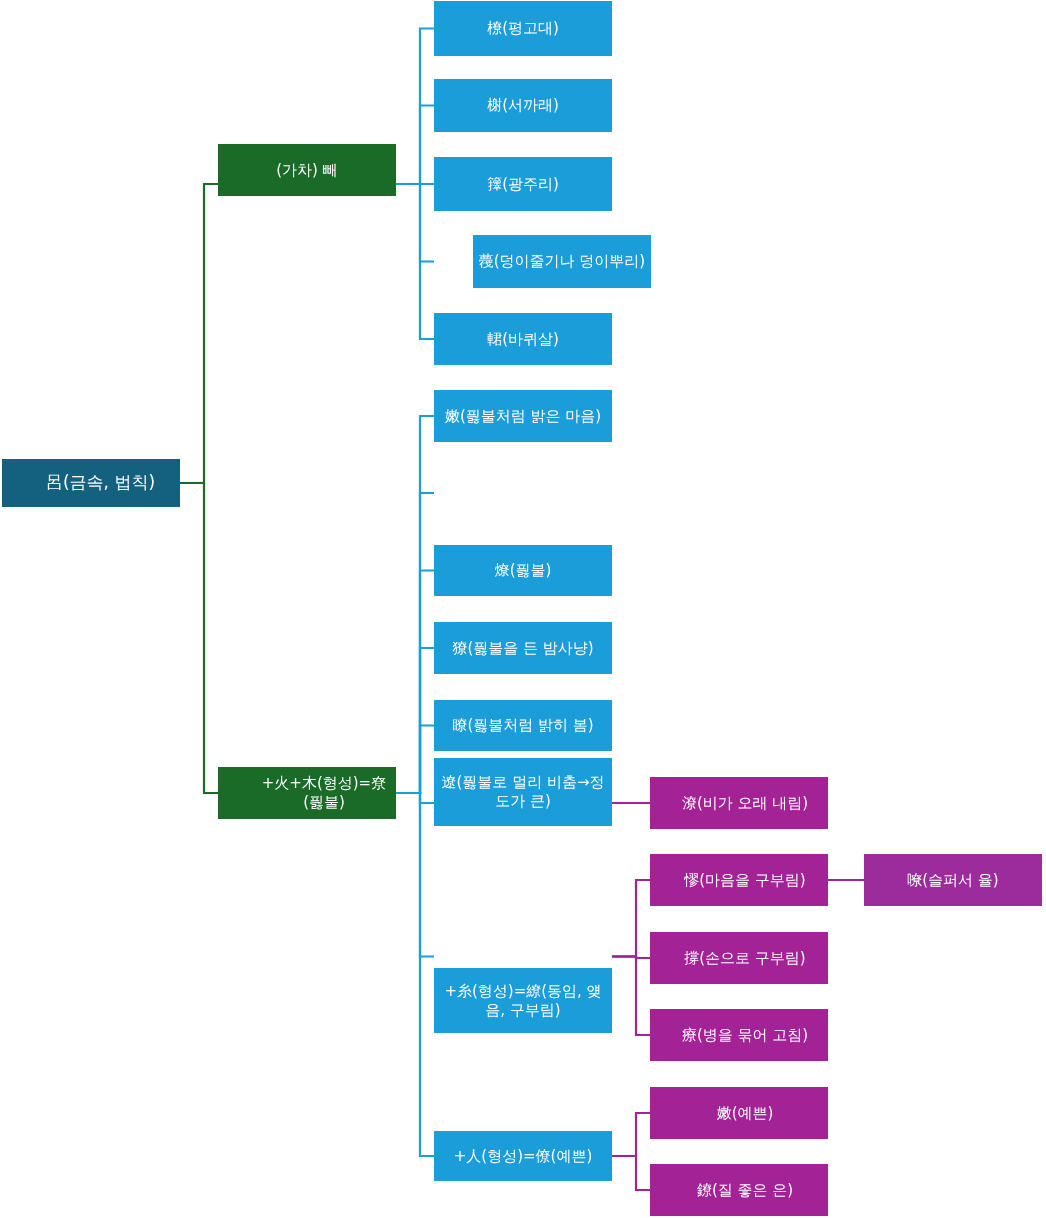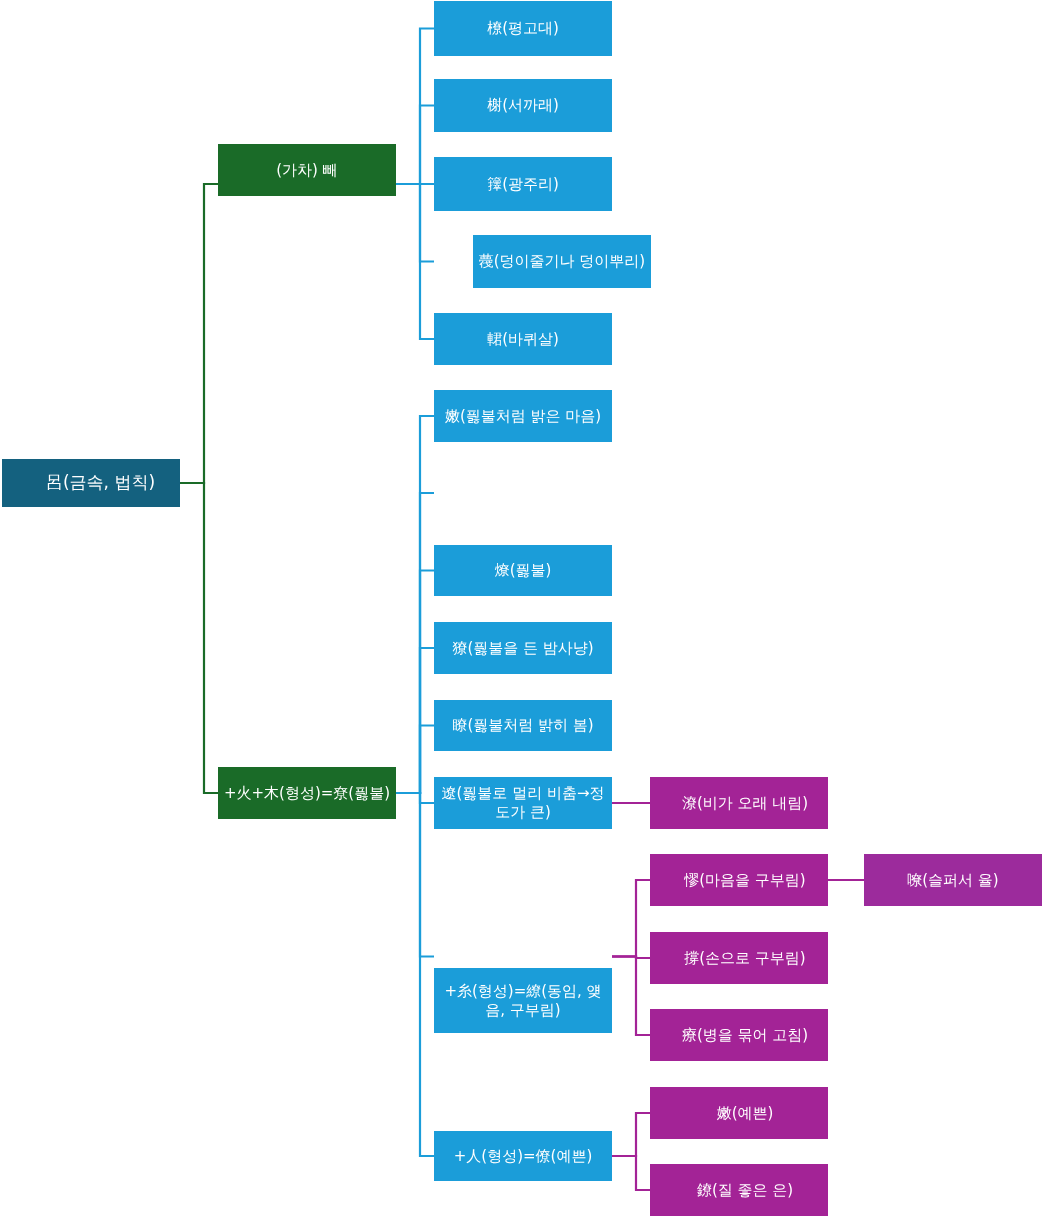--- a/index.html
+++ b/index.html
@@ -67,31 +67,31 @@
       <path d="M612,803 H636 V803 H650" fill="none" stroke="#a32396" stroke-width="2.2"></path>
       <path d="M612,956.5 H636 V880 H650" fill="none" stroke="#a32396" stroke-width="2.2"></path>
       <path d="M612,956.5 H636 V958 H650" fill="none" stroke="#a32396" stroke-width="2.2"></path>
       <path d="M612,956.5 H636 V1035 H650" fill="none" stroke="#a32396" stroke-width="2.2"></path>
       <path d="M828,880 H852 V880 H864" fill="none" stroke="#a32396" stroke-width="2.2"></path>
       <path d="M612,1156 H636 V1113 H650" fill="none" stroke="#a32396" stroke-width="2.2"></path>
       <path d="M612,1156 H636 V1190 H650" fill="none" stroke="#a32396" stroke-width="2.2"></path>
     </svg>
 <div class="node lv0" style="left: 2px; top: 459px; width: 178px; height: 48px; padding-left: 23px;">呂(금속, 법칙)</div>
     <div class="node lv1" style="left: 218px; top: 144px; width: 178px; height: 52px;">(가차) 빼</div>
-    <div class="node lv1" style="left: 218px; top: 767px; width: 178px; height: 52px;">+火+木(형성)=尞(픯불)</div>
+    <div class="node lv1" style="left: 218px; top: 767px; width: 178px; height: 52px; padding-left: 38px;">+火+木(형성)=尞(픯불)</div>
     <div class="node lv2" style="left: 434px; top: 1px; width: 178px; height: 55px;">橑(평고대)</div>
     <div class="node lv2" style="left: 434px; top: 79px; width: 178px; height: 53px;">榭(서까래)</div>
     <div class="node lv2" style="left: 434px; top: 157px; width: 178px; height: 54px;">籜(광주리)</div>
     <div class="node lv2" style="left: 434px; top: 235px; width: 178px; height: 53px; margin-left: 39px;">薎(덩이줄기나 덩이뿌리)</div>
     <div class="node lv2" style="left: 434px; top: 313px; width: 178px; height: 52px;">輑(바퀴살)</div>
     <div class="node lv2" style="left: 434px; top: 390px; width: 178px; height: 52px;">嫩(픯불처럼 밝은 마음)</div>
     <div class="node lv2" style="left: 434px; top: 545px; width: 178px; height: 51px;">燎(픯불)</div>
     <div class="node lv2" style="left: 434px; top: 622px; width: 178px; height: 52px;">獠(픯불을 든 밤사냥)</div>
     <div class="node lv2" style="left: 434px; top: 700px; width: 178px; height: 51px;">瞭(픯불처럼 밝히 봄)</div>
-    <div class="node lv2" style="left: 434px; top: 777px; width: 178px; height: 52px;">遼(픯불로 멀리 비춤→정도가 큰)</div>
+    <div class="node lv2" style="left: 434px; top: 758px; width: 178px; height: 68px;">遼(픯불로 멀리 비춤→정도가 큰)</div>
     <div class="node lv2" style="left: 434px; top: 968px; width: 178px; height: 65px;">+糸(형성)=繚(동임, 얮음, 구부림)</div>
     <div class="node lv2" style="left: 434px; top: 1131px; width: 178px; height: 50px;">+人(형성)=僚(예쁜)</div>
     <div class="node lv3" style="left: 650px; top: 777px; width: 178px; height: 52px;">潦(비가 오래 내림)</div>
     <div class="node lv3" style="left: 650px; top: 854px; width: 178px; height: 52px;">憀(마음을 구부림)</div>
     <div class="node lv3" style="left: 650px; top: 932px; width: 178px; height: 52px;">撐(손으로 구부림)</div>
     <div class="node lv3" style="left: 650px; top: 1009px; width: 178px; height: 52px;">療(병을 묶어 고침)</div>
     <div class="node lv3b" style="left: 864px; top: 854px; width: 178px; height: 52px;">嘹(슬퍼서 율)</div>
     <div class="node lv3" style="left: 650px; top: 1087px; width: 178px; height: 52px;">嫩(예쁜)</div>
     <div class="node lv3" style="left: 650px; top: 1164px; width: 178px; height: 52px;">鐐(질 좋은 은)</div>
   </div>

